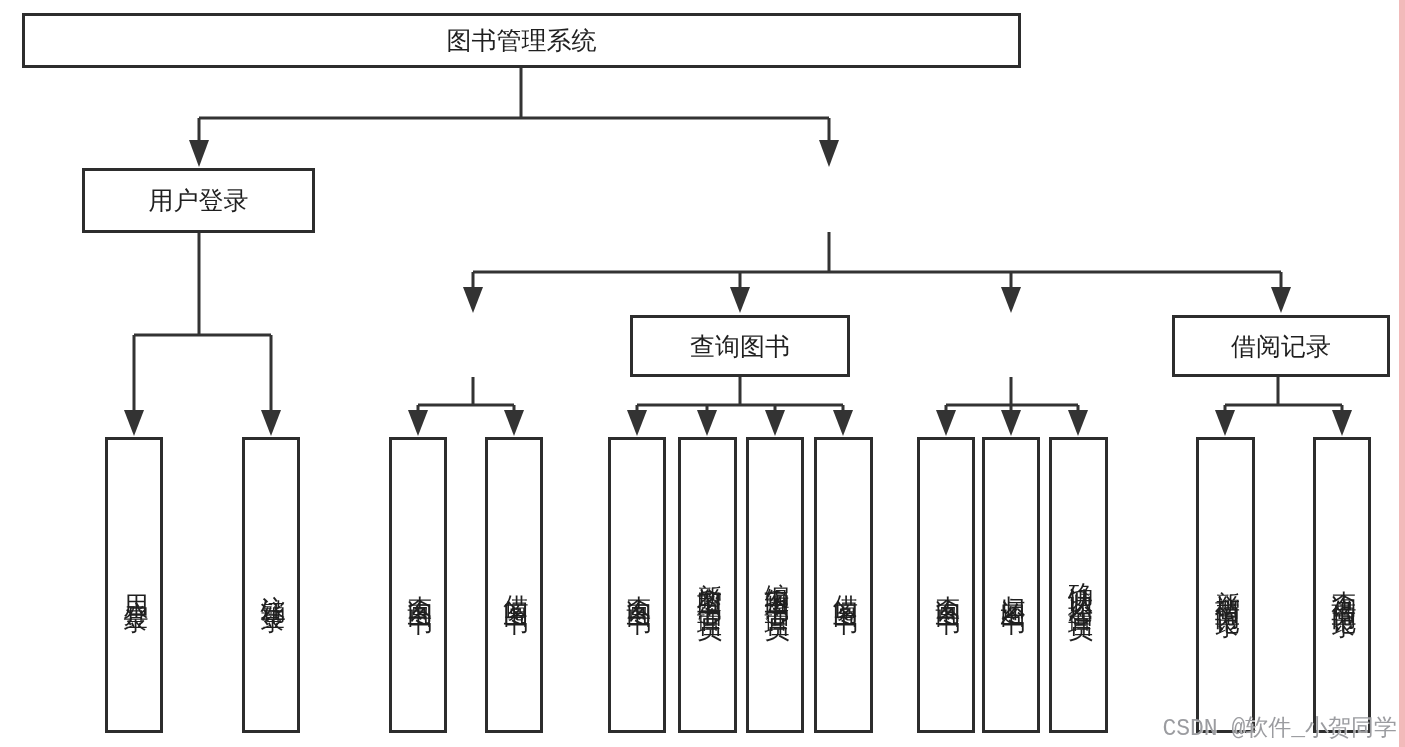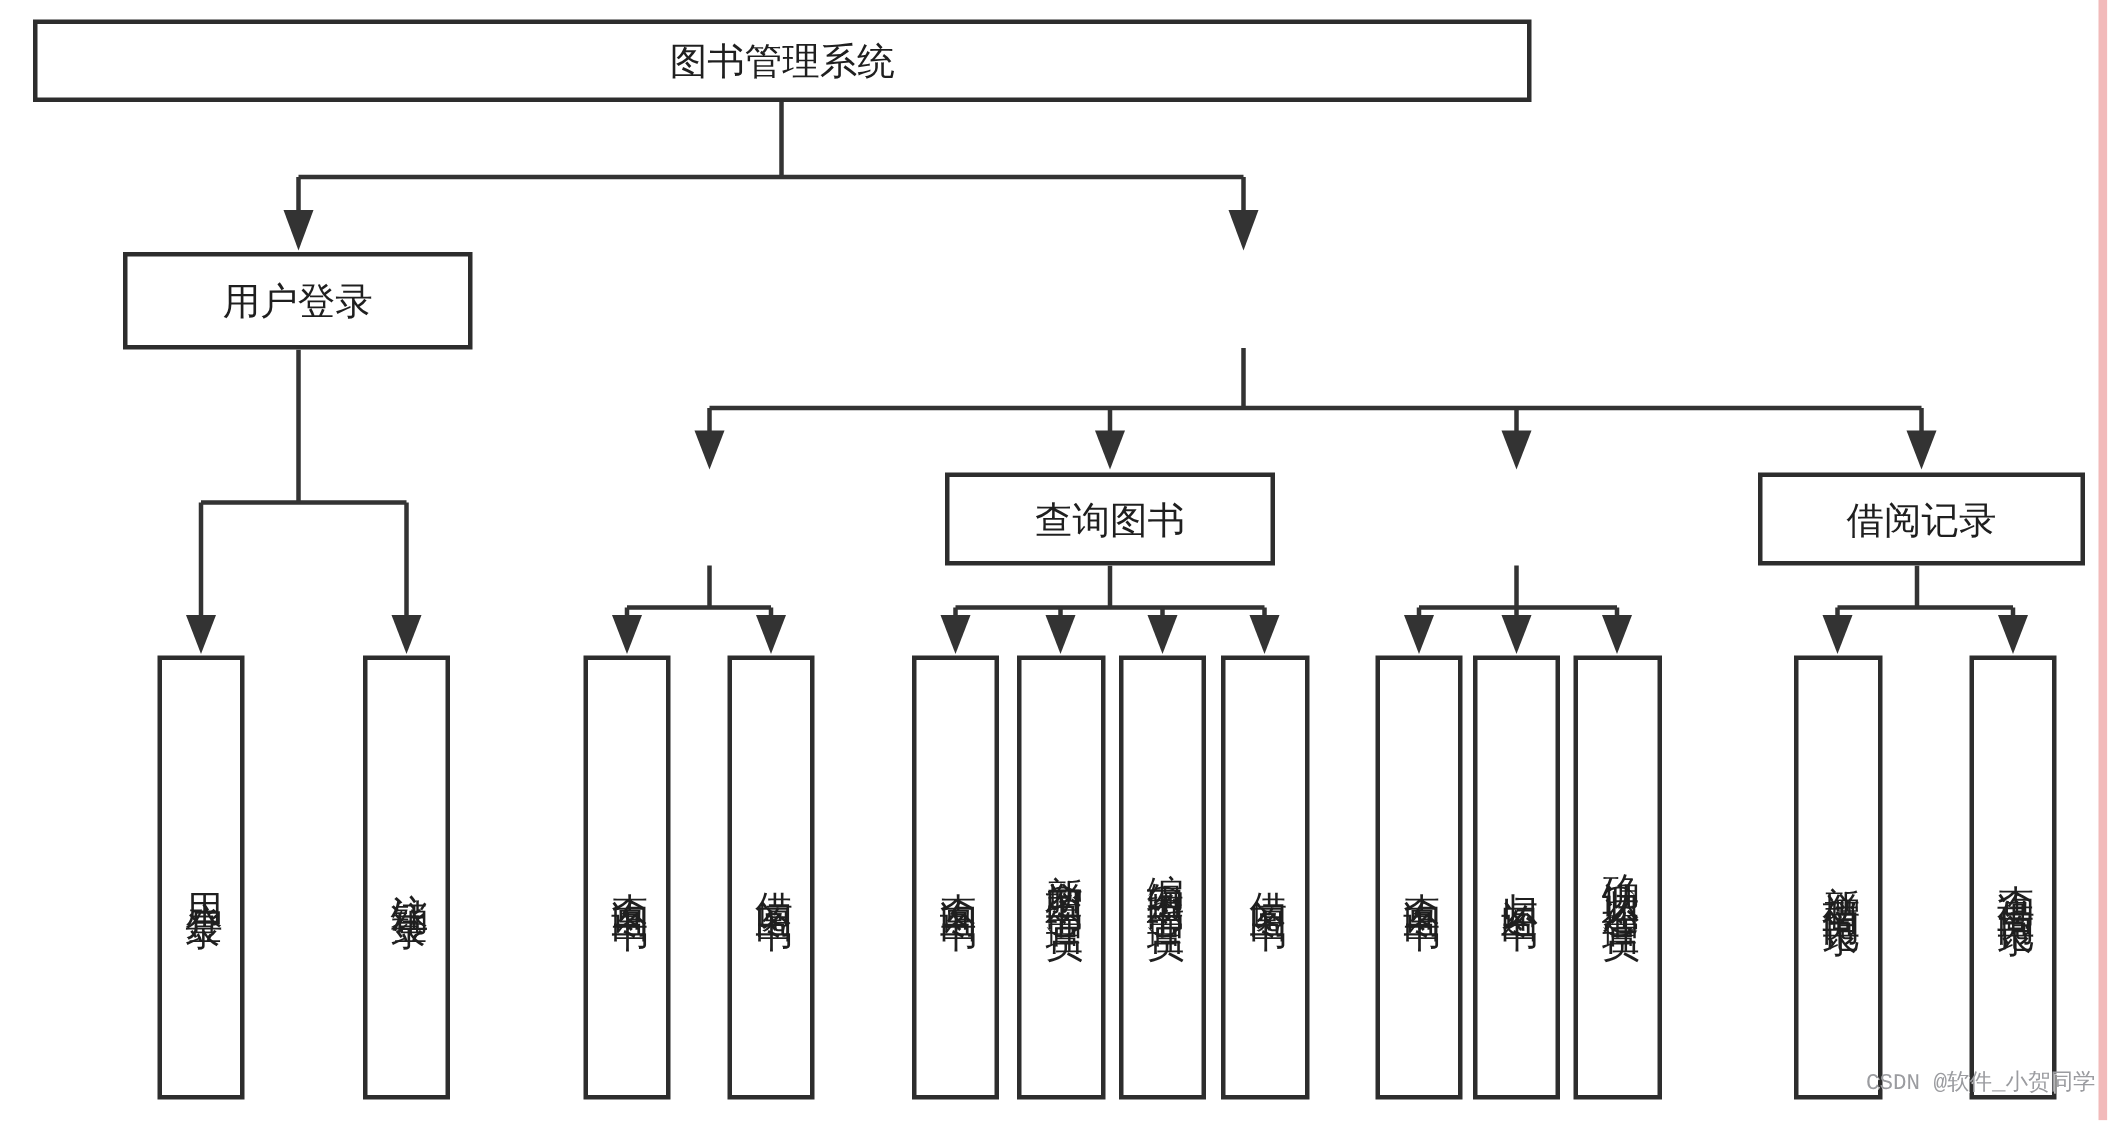--- a/index.html
+++ b/index.html
@@ -36,21 +36,21 @@
     writing-mode:vertical-rl;
     text-orientation:mixed;
     letter-spacing:5px;
     line-height:1;
     font-size:25px;
   }
   #watermark{
     position:absolute;
     top:712px;
     right:8px;
-    font-size:15px;
+    font-size:23px;
     color:var(--watermark);
     text-shadow:1px 1px 0 rgba(255,255,255,.7);
     white-space:nowrap;
   }
   #edge-strip{
     position:absolute;
     right:0;top:0;
     width:6px;height:747px;
     background:var(--strip);
   }

